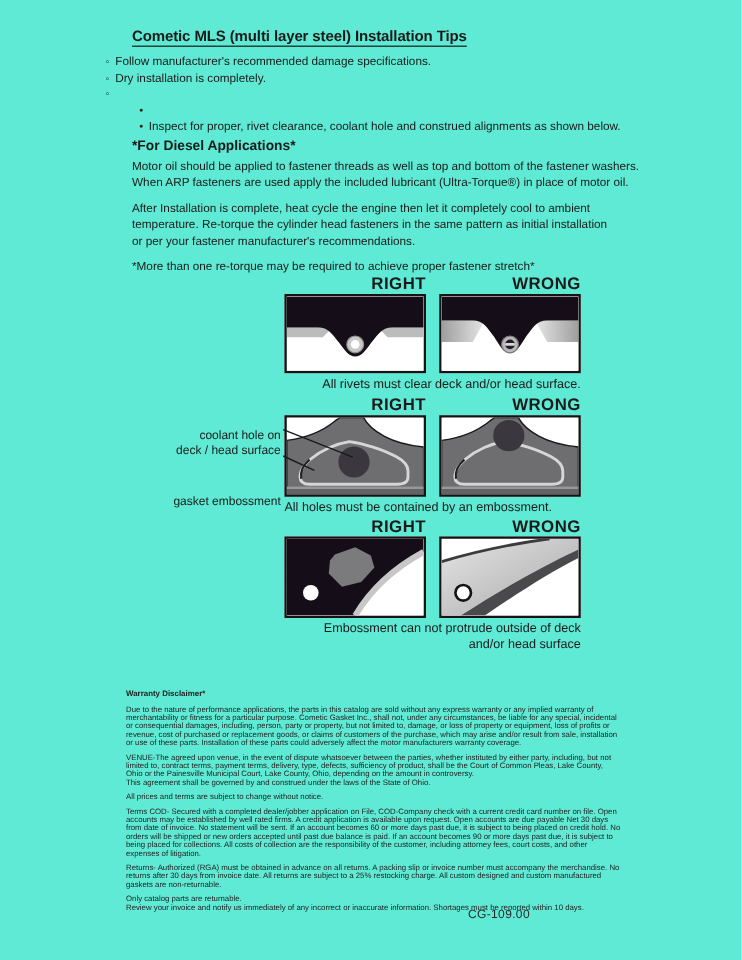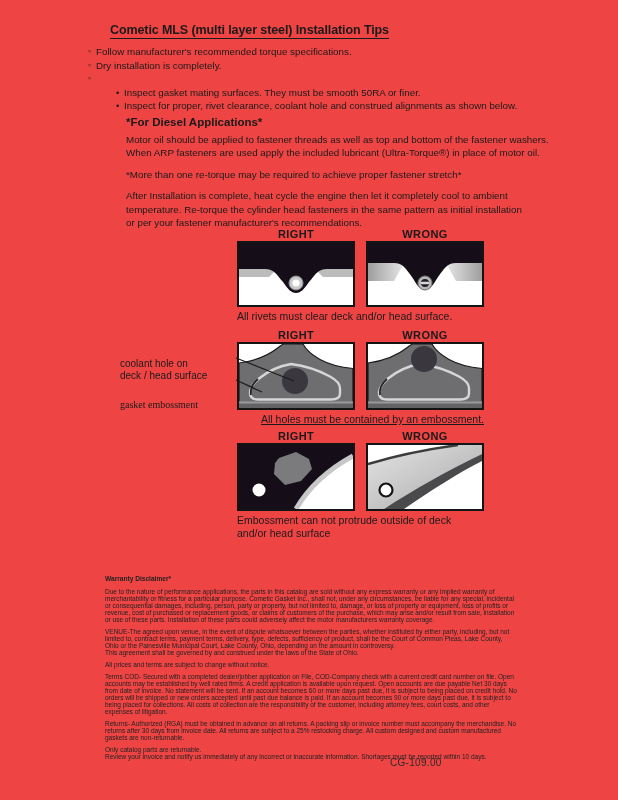--- a/index.html
+++ b/index.html
@@ -1,95 +1,94 @@
 <!DOCTYPE html>
 <html><head>
 <meta charset="utf-8">
 <style>
   * { margin:0; padding:0; box-sizing:border-box; }
   html,body { background:#e8e8e8; }
   .page {
-    position:relative; width:618px; height:800px; background:#ef4444;
+    position:relative; width:618px; height:800px; background:#5eead4;
     font-family:"Liberation Sans", sans-serif; color:#1a1a1a; overflow:hidden;
     margin:0 auto;
   }
   .title {
     position:absolute; left:110px; top:23px;
     font-size:12.5px; font-weight:bold; letter-spacing:-0.1px;
   }
   .title span { border-bottom:1.6px solid #1a1a1a; padding-bottom:1px; }
   .tips { position:absolute; left:88px; top:45px; font-size:9.8px; line-height:13.6px; }
   .tip-row { display:flex; }
   .tip-row .b { width:8px; font-size:9px; }
   .tip-row.sub { padding-left:28px; }
   .tip-row.sub .b { font-size:9.5px; }
-  .diesel { position:absolute; left:126px; top:116px; width:450px; }
+  .diesel { position:absolute; left:110px; top:116px; width:450px; }
   .diesel h2 { font-size:11.5px; font-weight:bold; margin-bottom:5px; }
   .diesel p { font-size:9.8px; line-height:13.4px; white-space:pre-line; margin-bottom:8px; }
   .pair { position:absolute; left:237px; width:247px; }
   .pair .hdrs { display:flex; gap:11px; }
-  .pair .hdrs div { width:118px; text-align:center; font-size:11px; font-weight:bold; letter-spacing:0.4px; }
+  .pair .hdrs div { width:118px; text-align:right; font-size:14px; font-weight:bold; letter-spacing:0.4px; }
   .pair .boxes { display:flex; gap:11px; margin-top:1px; }
   .dbox { width:118px; border:2px solid #141414; background:#fff; }
   .dbox svg { display:block; }
-  .caption { font-size:10.5px; line-height:12.5px; margin-top:3px; white-space:pre-line; }
-  .caption.center { text-align:right;text-decoration:underline; }
+  .caption { font-size:10.5px; line-height:12.5px; margin-top:3px; white-space:pre-line;text-align:right; }
+  .caption.center { text-align:left; }
   .pair1 { top:228px; }
   .pair2 { top:329px; }
   .pair3 { top:430px; }
   .callouts {
-    position:absolute; left:120px; top:346px; width:126px;
-    font-size:10px; line-height:11.8px; white-space:pre-line;
+    position:absolute; left:108px; top:346px; width:126px;
+    text-align:right; font-size:10px; line-height:11.8px; white-space:pre-line;
   }
-  .callouts .lbl2 { margin-top:6px;font-family:Liberation Serif, serif; }
+  .callouts .lbl2 { margin-top:20px; }
   .pointer-lines { position:absolute; left:232px; top:350px; }
   .legal { position:absolute; left:105px; top:575px; width:412px; color:#222; }
   .legal h3 { font-size:6.6px; font-weight:bold; margin-bottom:6px; }
   .legal p { font-size:6.5px; line-height:7.1px; margin-bottom:4.6px; white-space:pre-line; }
   .pagenum { position:absolute; left:390px; top:757px; font-size:10px; letter-spacing:0.3px; color:#2a2a2a; }
 </style>
 </head>
 <body>
 
 <div class="page">
 
   <div class="title">
     <span>Cometic MLS (multi layer steel) Installation Tips</span>
   </div>
 
   <div class="tips">
     <div class="tip-row">
       <span class="b">◦</span>
-      <span>Follow manufacturer's recommended torque specifications.</span>
+      <span>Follow manufacturer's recommended damage specifications.</span>
     </div>
     <div class="tip-row">
       <span class="b">◦</span>
       <span>Dry installation is completely.</span>
     </div>
     <div class="tip-row">
       <span class="b">◦</span>
     </div>
     <div class="tip-row sub">
       <span class="b">•</span>
-      <span>Inspect gasket mating surfaces.  They must be smooth 50RA or finer.</span>
     </div>
     <div class="tip-row sub">
       <span class="b">•</span>
       <span>Inspect for proper, rivet clearance, coolant hole and construed alignments as shown below.</span>
     </div>
   </div>
 
   <div class="diesel">
     <h2>*For Diesel Applications*</h2>
     <p>Motor oil should be applied to fastener threads as well as top and bottom of the fastener washers.
 When ARP fasteners are used apply the included lubricant (Ultra-Torque®) in place of motor oil.</p>
-    <p>*More than one re-torque may be required to achieve proper fastener stretch*</p>
     <p>After Installation is complete, heat cycle the engine then let it completely cool to ambient
 temperature. Re-torque the cylinder head fasteners in the same pattern as initial installation
 or per your fastener manufacturer's recommendations.</p>
+    <p>*More than one re-torque may be required to achieve proper fastener stretch*</p>
   </div>
 
   <div class="pair pair1">
     <div class="hdrs">
       <div>RIGHT</div>
       <div>WRONG</div>
     </div>
     <div class="boxes">
       <div class="dbox">
         <svg width="114" height="62" viewBox="0 0 114 62">

